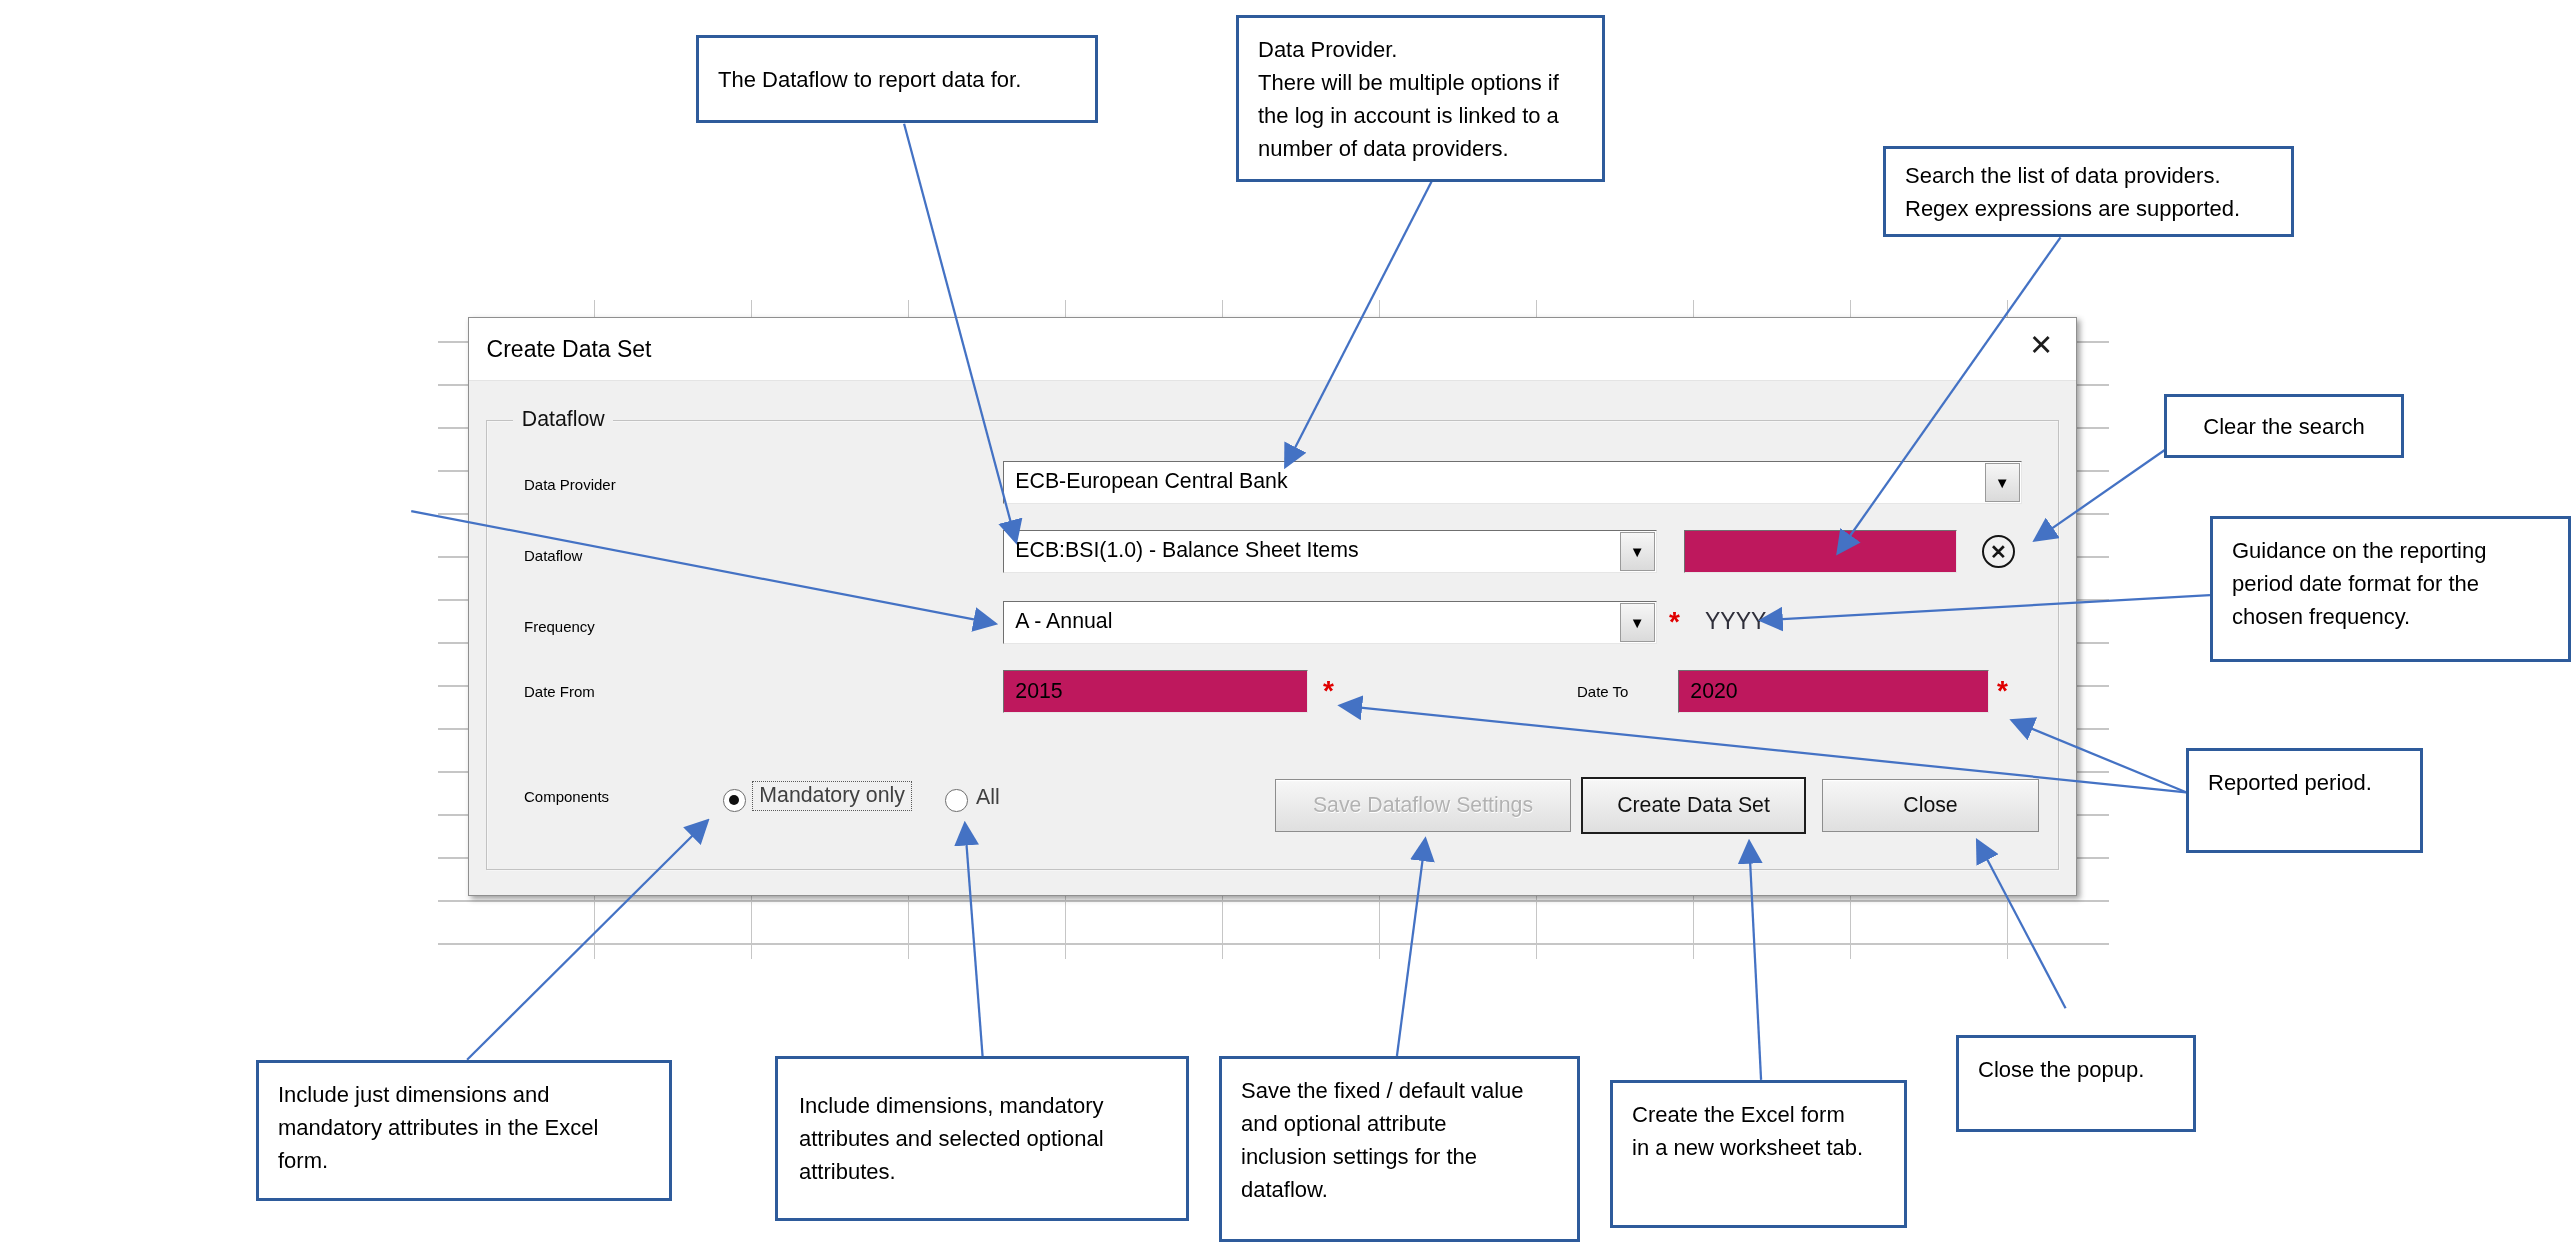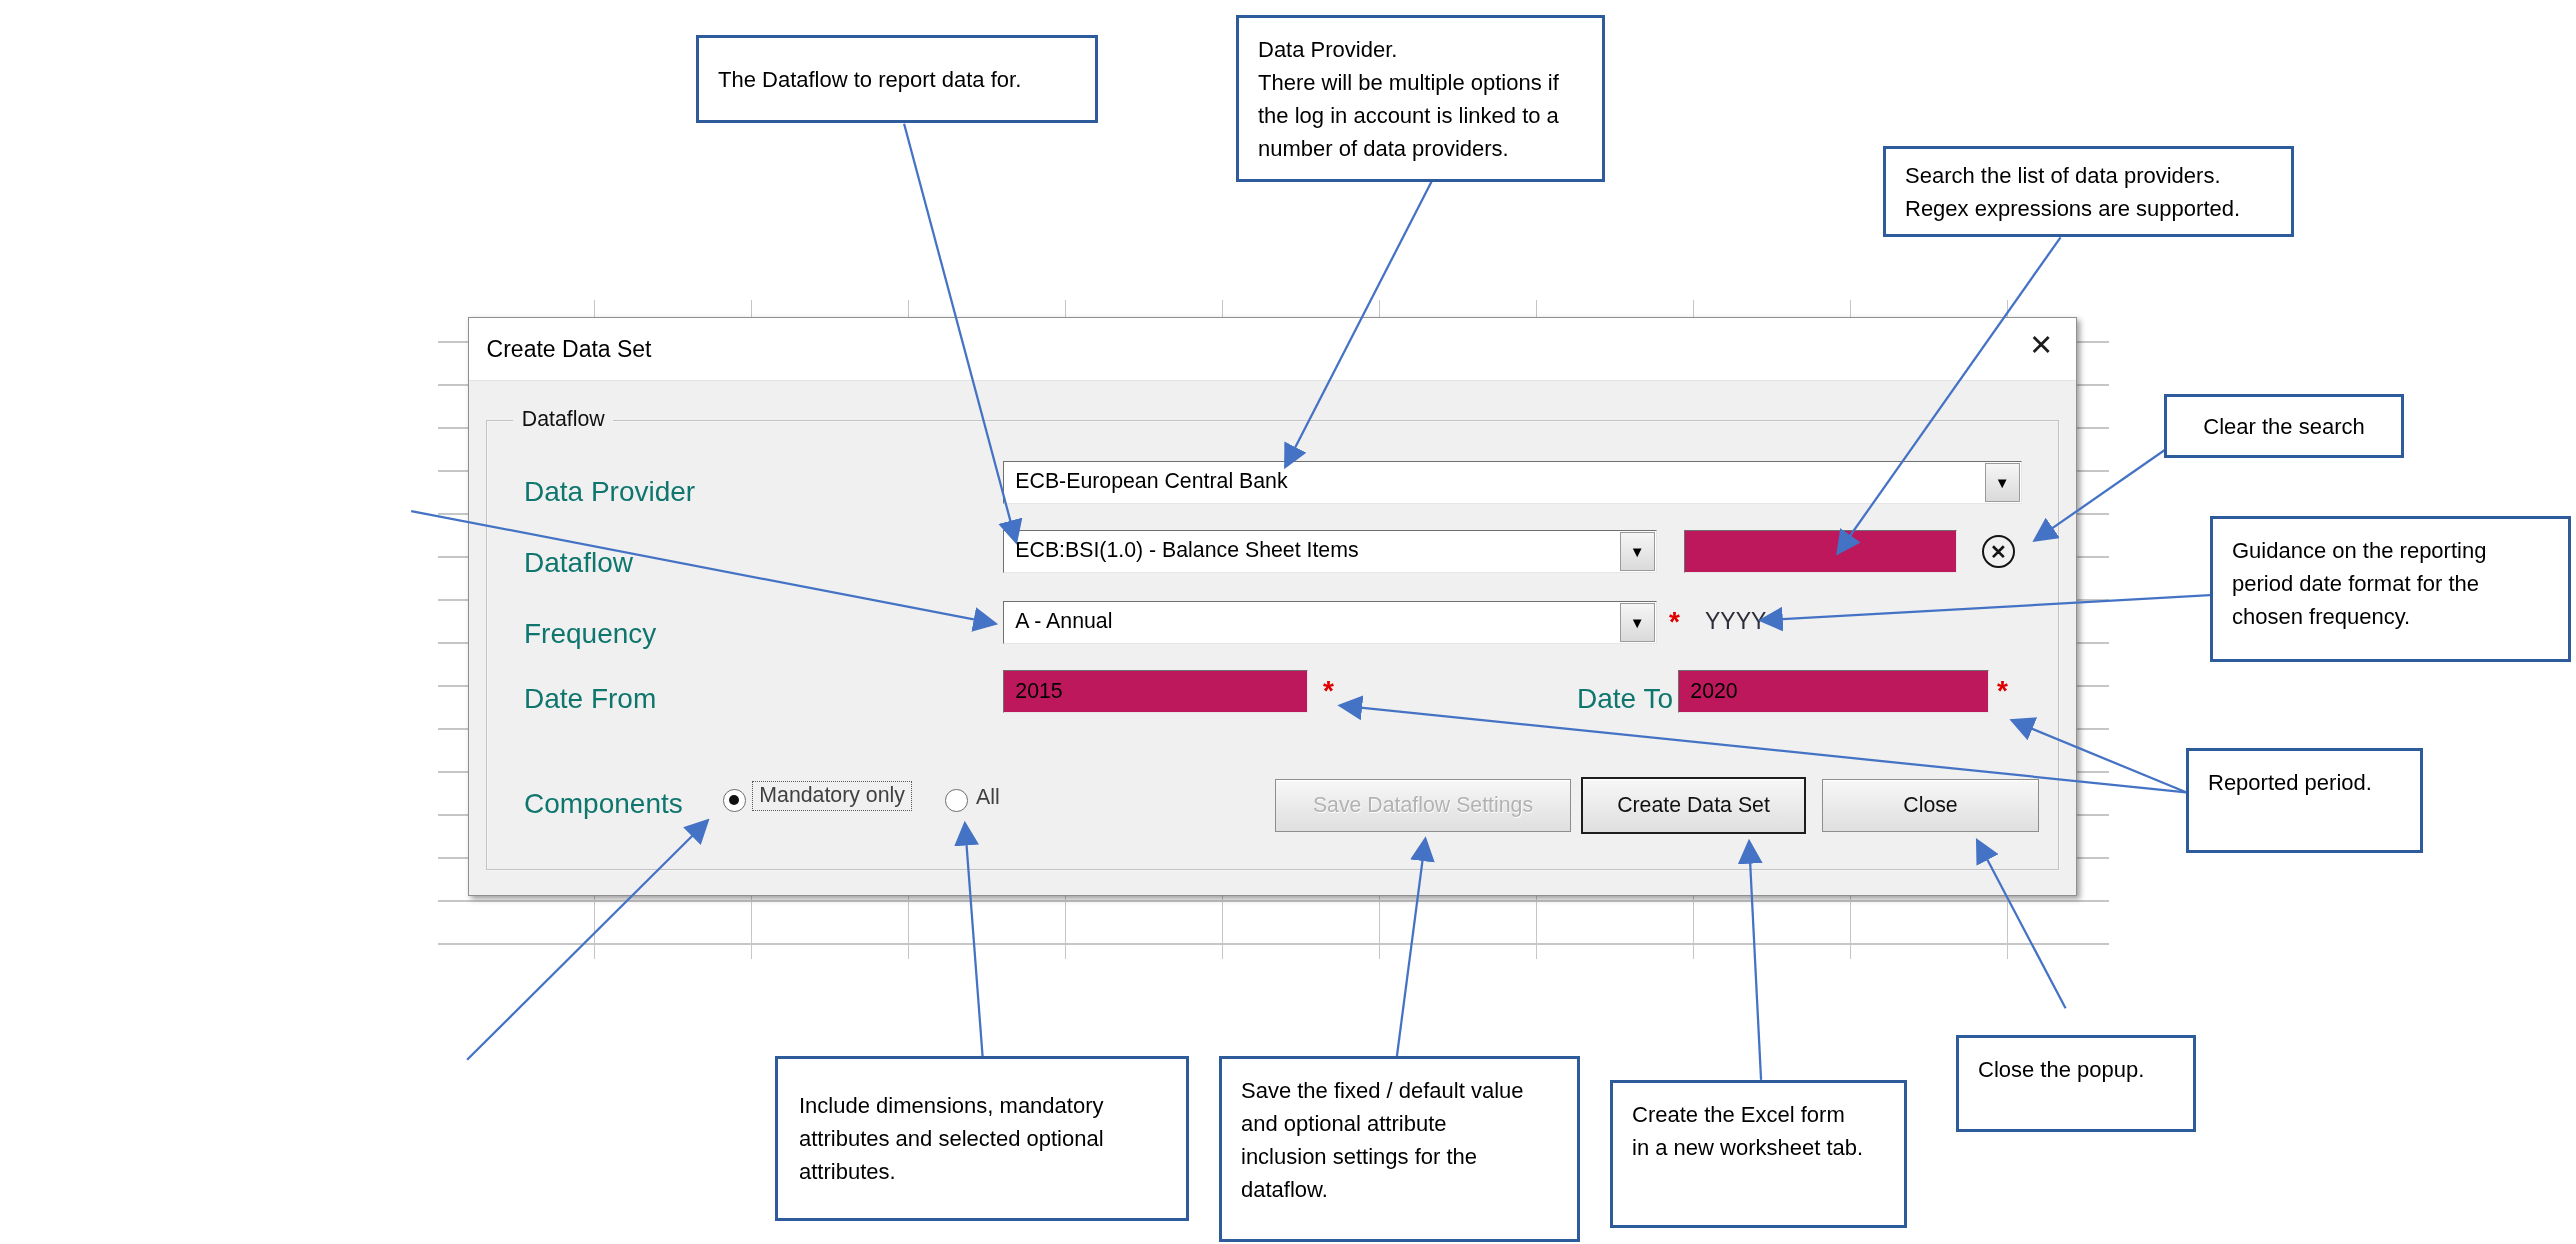--- a/index.html
+++ b/index.html
@@ -20,21 +20,21 @@
   .dialog {
     position:absolute; left:468px; top:317px; width:1609px; height:579px;
     background:#f0f0f0; border:1.3px solid #8f8f8f; z-index:2;
     box-shadow:2.5px 3.1px 5.7px rgba(40,40,40,.45);
   }
   .titlebar { position:absolute; left:0; top:0; width:100%; height:63px; background:#ffffff; border-bottom:0.6px solid #e4e4e4; }
   .title { position:absolute; left:17.6px; top:0; line-height:63px; font-size:23px; color:#000; }
   .win-close { position:absolute; right:22.6px; top:12.6px; font-size:29px; font-weight:300; color:#1c1c1c; cursor:default; line-height:1; }
   .groupbox { position:absolute; left:17px; top:102px; width:1573px; height:450px; border:1.3px solid #c2c2c2; box-shadow:inset 0.6px 0.6px 0 #fbfbfb, 0.6px 0.6px 0 #fbfbfb; }
   .group-label { position:absolute; left:44px; top:89px; font-size:21.3px; background:#f0f0f0; padding:0 8.8px; color:#111; }
-  .fld-label { position:absolute; font-size:28px; color:#0f766e; }
+  .fld-label { position:absolute; font-size:15px; color:#000000; }
   .combo { position:absolute; height:43px; background:#fff; border:1.3px solid; border-color:#6f6f6f #e6e6e6 #e6e6e6 #6f6f6f; }
   .combo-text { display:block; padding-left:11.3px; line-height:39px; font-size:21.3px; color:#000; white-space:nowrap; overflow:hidden; }
   .dd-btn { position:absolute; top:1.3px; right:1.3px; bottom:1.3px; width:35px; background:linear-gradient(#f6f6f6,#dadada); border:0.6px solid #9a9a9a; display:flex; align-items:center; justify-content:center; }
   .dd-glyph { font-size:15px; color:#000; }
   .txt { position:absolute; height:43px; background:#be185d; border:1.3px solid; border-color:#6f6f6f #e6e6e6 #e6e6e6 #6f6f6f; font-size:21.3px; font-family:"Liberation Sans",sans-serif; padding-left:11.3px; color:#000; }
   .req { position:absolute; font-size:28px; font-weight:bold; color:#e00000; }
   .hint { position:absolute; font-size:23px; color:#2f2f3a; }
   .radio { position:absolute; width:22.6px; height:22.6px; border:1.3px solid #6e6e6e; border-radius:50%; background:#fff; display:flex; align-items:center; justify-content:center; }
   .radio .dot { width:10px; height:10px; border-radius:50%; background:#111; }
   .radio-label { position:absolute; font-size:21.3px; color:#404040; }
@@ -147,20 +147,23 @@
 There will be multiple options if
 the log in account is linked to a
 number of data providers.</div>
   <div class="note vcenter" style="left:1883px; top:146px; width:411px; height:91px;">Search the list of data providers.
 Regex expressions are supported.</div>
   <div class="note vcenter hcenter" style="left:2164px; top:394px; width:240px; height:64px;">Clear the search</div>
   <div class="note" style="left:2210px; top:516px; width:361px; height:146px;">Guidance on the reporting
 period date format for the
 chosen frequency.</div>
   <div class="note" style="left:2186px; top:748px; width:237px; height:105px;">Reported period.</div>
+  <div class="note" style="left:256px;  top:1060px; width:416px; height:141px;">Include just dimensions and
+mandatory attributes in the Excel
+form.</div>
   <div class="note vcenter" style="left:775px; top:1056px; width:414px; height:165px;padding-left:21px;">Include dimensions, mandatory
 attributes and selected optional
 attributes.</div>
   <div class="note" style="left:1219px; top:1056px; width:361px; height:186px;">Save the fixed / default value
 and optional attribute
 inclusion settings for the
 dataflow.</div>
   <div class="note" style="left:1610px; top:1080px; width:297px; height:148px;">Create the Excel form
 in a new worksheet tab.</div>
   <div class="note" style="left:1956px; top:1008px; width:240px; height:97px;margin-top:27px;">Close the popup.</div>

